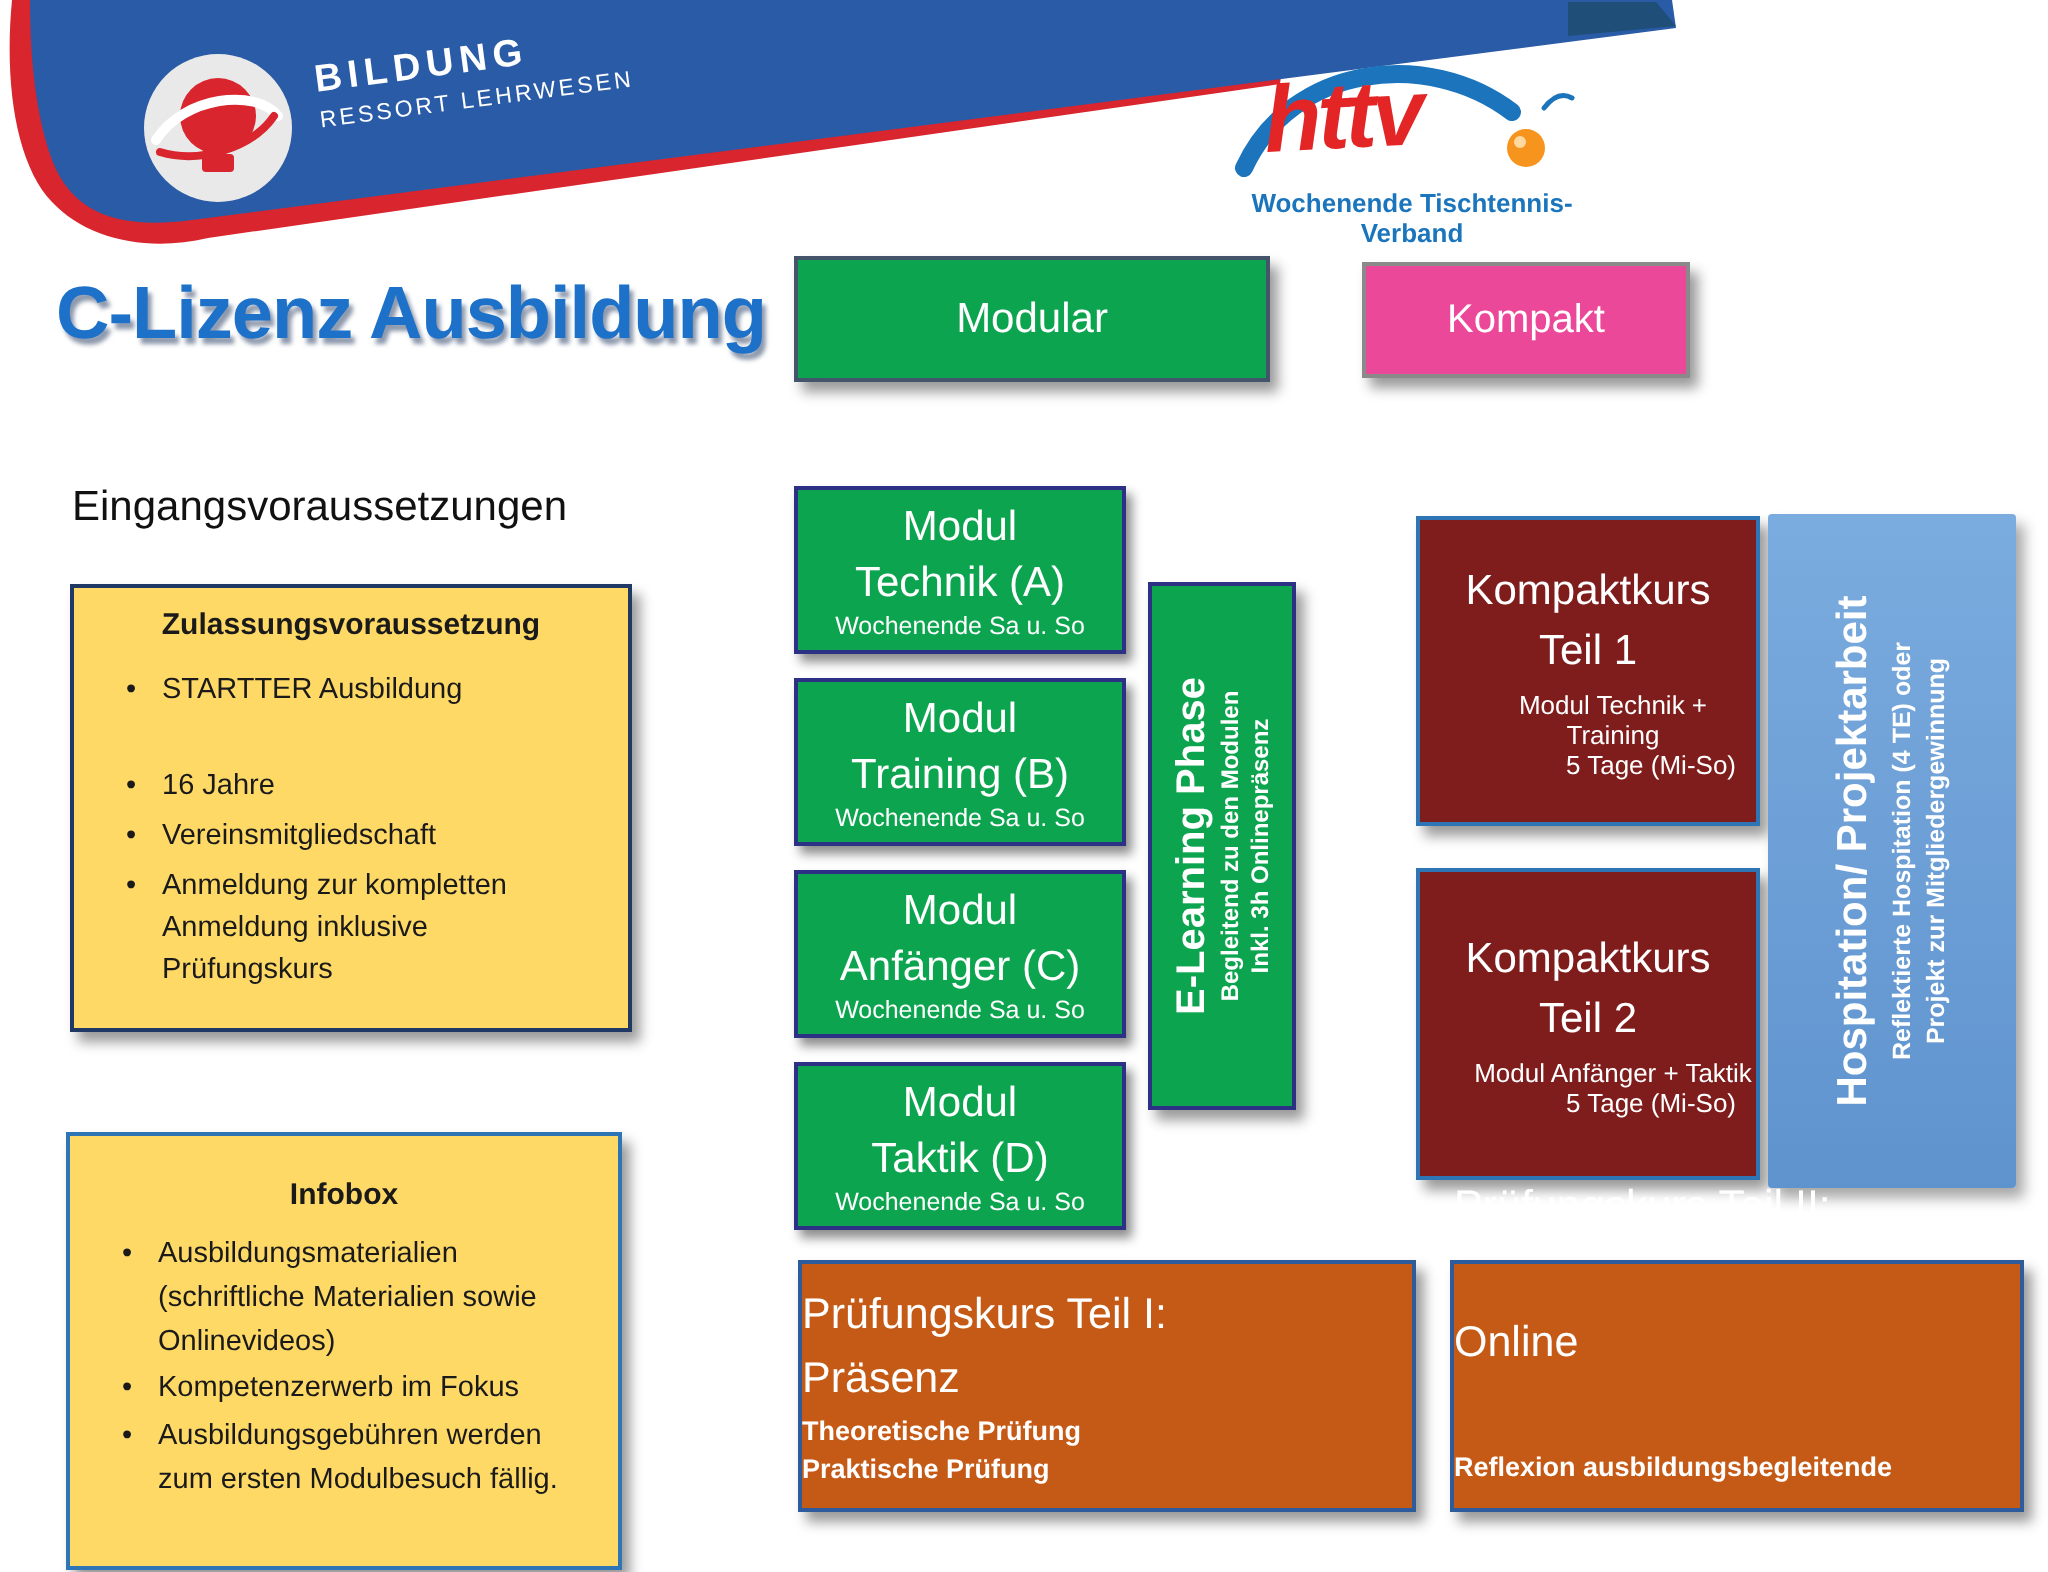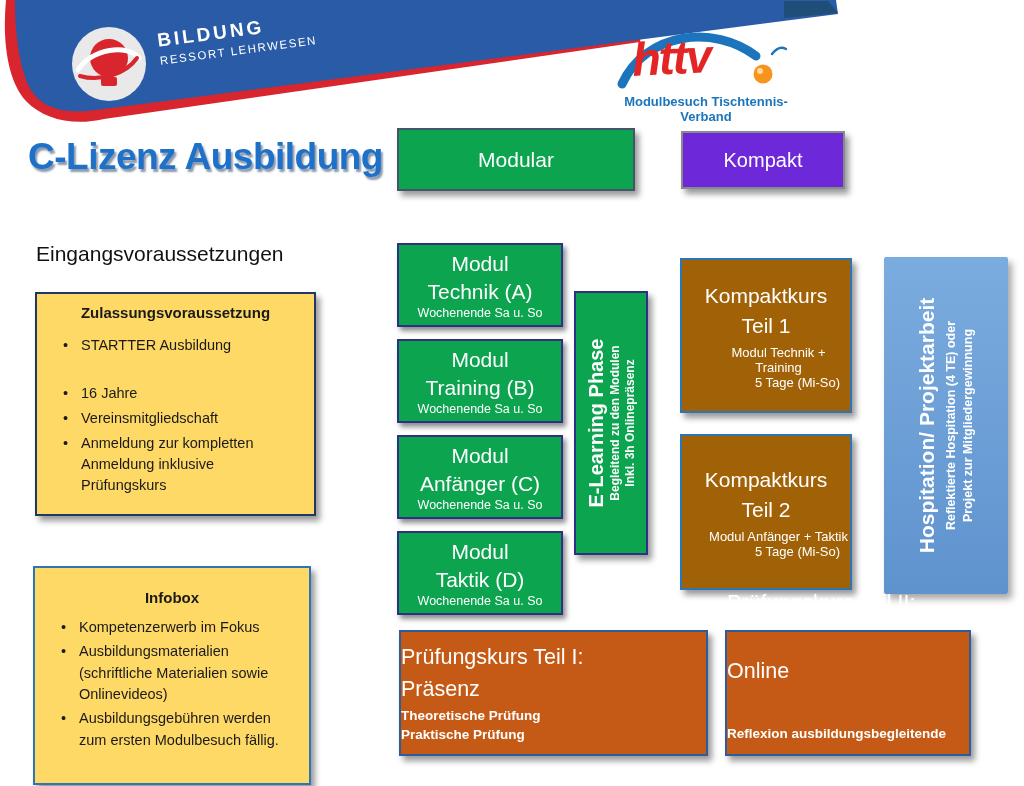--- a/index.html
+++ b/index.html
@@ -40,21 +40,21 @@
   .infobox .note-list { margin-top:11px; }
   .note-list li { list-style:none; position:relative; font-size:14.5px; line-height:1.45; margin-bottom:4px; }
   .infobox .note-list li { line-height:1.5; margin-bottom:2px; }
   .note-list li::before { content:"\2022"; position:absolute; left:-18px; }
   li.gap-after { margin-bottom:27px; }
 
   
   .track-btn { display:flex; align-items:center; justify-content:center; color:#ffffff; }
   .btn-modular { left:397px; top:128px; width:238px; height:63px; background:#0CA44E;
     border:2px solid #44546A; font-size:21px; }
-  .btn-kompakt { left:681px; top:131px; width:164px; height:58px; background:#6d28d9;
+  .btn-kompakt { left:681px; top:131px; width:164px; height:58px; background:#ec4899;
     border:2px solid #8a8a8a; font-size:20px; }
 
   
   .module { left:397px; width:162px; height:80px; background:#0CA44E; border:2px solid #2D3186;
     color:#ffffff; display:flex; flex-direction:column; align-items:center; justify-content:center;
     text-align:center; box-shadow:3px 4px 5px rgba(0,0,0,0.45); }
   .m-line { font-size:21px; line-height:1.32; }
   .m-sub  { font-size:12.5px; margin-top:1px; }
   #module-0 { top:243px; } #module-1 { top:339px; } #module-2 { top:435px; } #module-3 { top:531px; }
 
@@ -68,31 +68,31 @@
   .el-sub { font-size:12px; font-weight:bold; line-height:1.25; }
 
   .hospitation { left:884px; top:257px; width:124px; height:337px;
     background:linear-gradient(180deg,#7BACDF 0%, #5F93CE 100%); border-radius:2px;
     box-shadow:4px 5px 7px rgba(0,0,0,0.35); }
   .hospitation .rot-inner { width:337px; height:124px; }
   .ho-title { font-size:21px; font-weight:bold; margin-bottom:4px; }
   .ho-sub { font-size:12.5px; font-weight:bold; line-height:1.35; }
 
   
-  .kompaktkurs { left:680px; width:172px; background:#a16207; border:2px solid #2E75B6; color:#ffffff;
+  .kompaktkurs { left:708px; width:172px; background:#7f1d1d; border:2px solid #2E75B6; color:#ffffff;
     display:flex; flex-direction:column; align-items:center; justify-content:center; text-align:center; }
   #kk-0 { top:258px; height:155px; } #kk-1 { top:434px; height:156px; }
   .kk-title { font-size:21px; line-height:1.45; }
   .kk-sub1 { font-size:13px; margin-top:4px;margin-left:25px; }
   .kk-sub2 { font-size:13px; width:100%; text-align:right; padding-right:10px; box-sizing:border-box; }
 
   
   .pruefung { top:630px; height:126px; background:#C45A15; border:2px solid #2E5B9B; color:#ffffff;
     display:flex; flex-direction:column; align-items:flex-start; justify-content:center; text-align:center; }
-  #pk-0 { left:399px; width:309px; } #pk-1 { left:725px; width:246px;gap:36px; }
+  #pk-0 { left:399px; width:309px; } #pk-1 { left:725px; width:287px;gap:36px; }
   .pk-title { font-size:21.5px; line-height:1.5; }
   .pk-sub { font-size:13.5px; font-weight:bold; line-height:1.45; }
 </style>
 </head>
 <body>
 
 <svg id="banner" class="abs" width="1024" height="132" viewBox="0 0 1024 132">
   <path d="M 6,0 C 2,42 8,82 26,101 C 44,120 74,126 104,119 L 640,42 L 642,26 L 22,0 Z" fill="#D9252E"></path>
   <path d="M 15,0 L 836,0 L 838,14 L 96,110 C 58,115 36,106 26,80 C 18,58 15,30 15,0 Z" fill="#2A5BA6"></path>
   <polygon points="784,1 828,1 838,13 784,18" fill="#1F4E79"></polygon>
@@ -113,21 +113,21 @@
 <div class="abs httv">
   <svg width="200" height="66" viewBox="0 0 200 66">
     <path d="M 16,60 C 40,8 108,0 150,32" stroke="#1C75BC" stroke-width="9" fill="none" stroke-linecap="round"></path>
     <path d="M 166,30 q 7,-9 14,-5" stroke="#1C75BC" stroke-width="2.5" fill="none" stroke-linecap="round"></path>
     <g>
       <circle cx="157" cy="50" r="9.5" fill="#F7941D"></circle>
       <circle cx="154" cy="47" r="3" fill="#FFD9A0"></circle>
     </g>
   </svg>
   <div class="httv-wordmark">httv</div>
-  <div class="httv-caption">Modulbesuch Tischtennis-Verband</div>
+  <div class="httv-caption">Wochenende Tischtennis-Verband</div>
 </div>
 
 <div class="abs page-title">C-Lizenz Ausbildung</div>
 <div class="abs section-heading">Eingangsvoraussetzungen</div>
 
 <div class="panel track-btn btn-modular">Modular</div>
 <div class="panel track-btn btn-kompakt">Kompakt</div>
 
 <div class="panel note-box zulassung">
   <div class="note-title">Zulassungsvoraussetzung</div>
@@ -135,22 +135,22 @@
     <li class="gap-after">STARTTER Ausbildung</li>
     <li>16 Jahre</li>
     <li>Vereinsmitgliedschaft</li>
     <li>Anmeldung zur kompletten Anmeldung inklusive Prüfungskurs</li>
   </ul>
 </div>
 
 <div class="panel note-box infobox">
   <div class="note-title">Infobox</div>
   <ul class="note-list">
+    <li>Ausbildungsmaterialien (schriftliche Materialien sowie Onlinevideos)</li>
     <li>Kompetenzerwerb im Fokus</li>
-    <li>Ausbildungsmaterialien (schriftliche Materialien sowie Onlinevideos)</li>
     <li>Ausbildungsgebühren werden zum ersten Modulbesuch fällig.</li>
   </ul>
 </div>
 
 <div id="module-0" class="abs module">
   <div class="m-line">Modul</div>
   <div class="m-line">Technik (A)</div>
   <div class="m-sub">Wochenende Sa u. So</div>
 </div>
 <div id="module-1" class="abs module">

